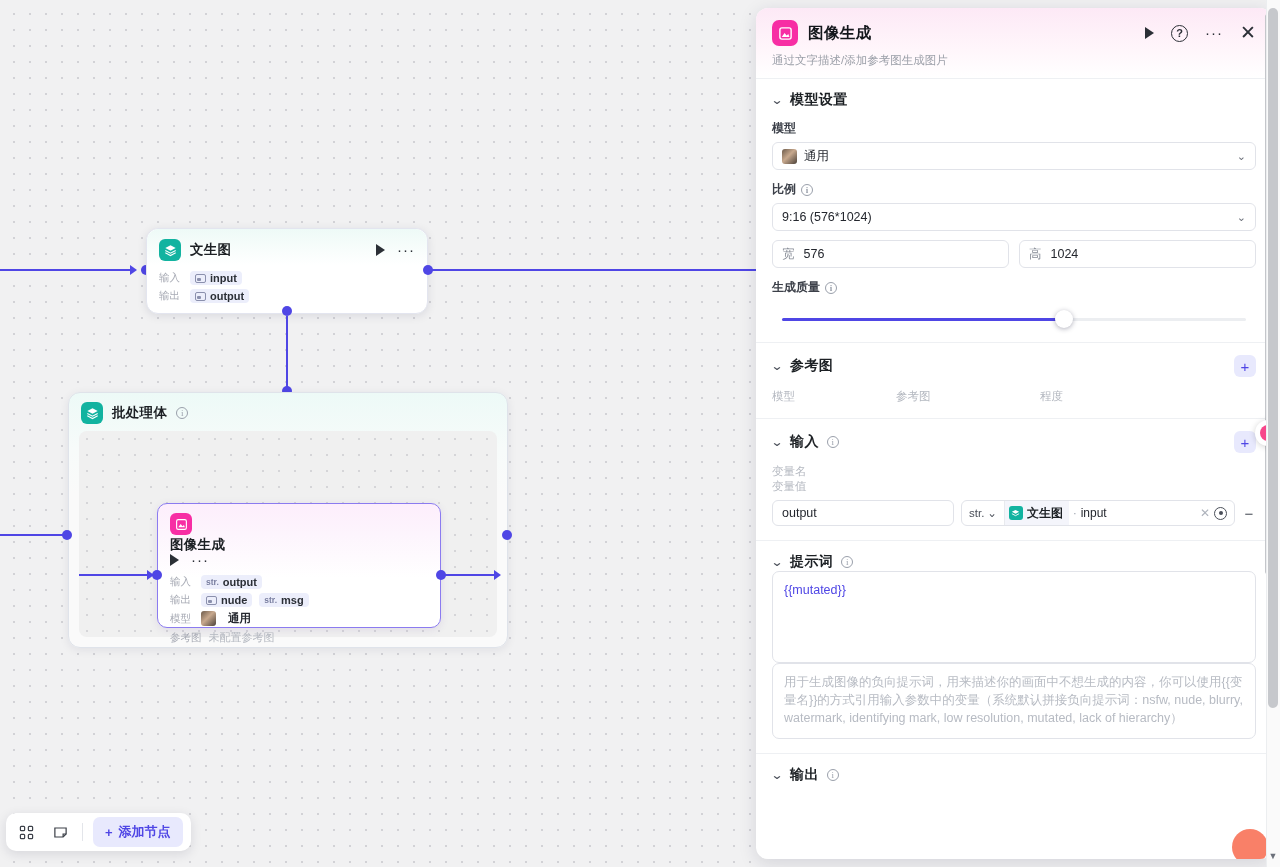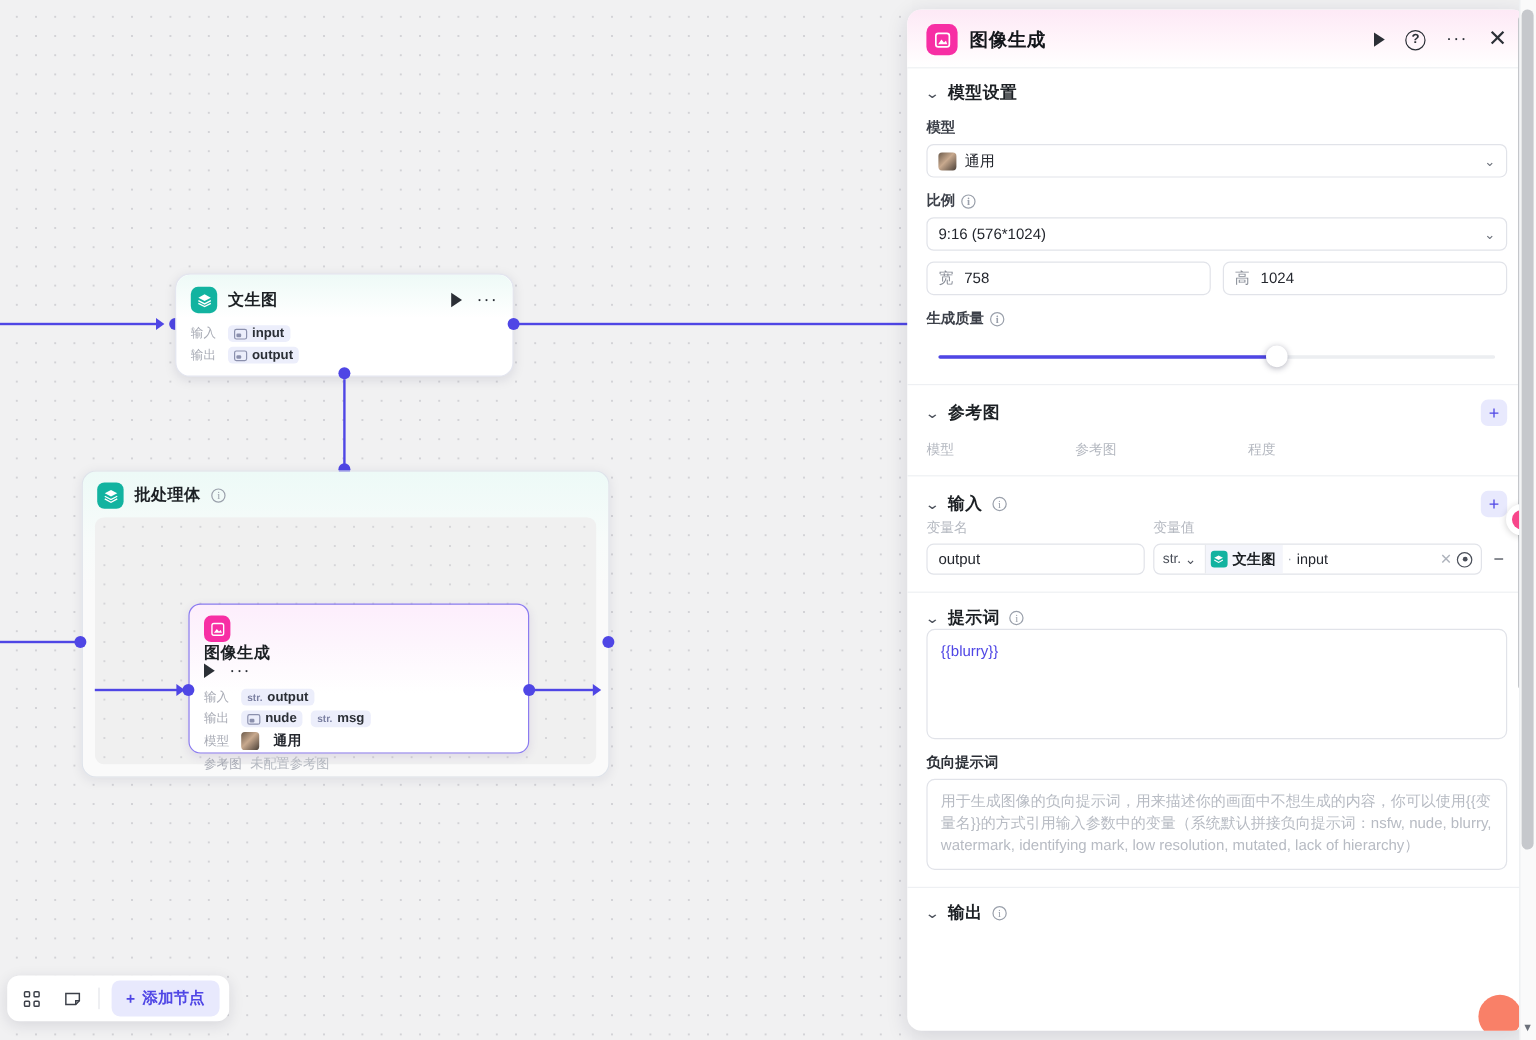--- a/index.html
+++ b/index.html
@@ -189,21 +189,21 @@
   .dim-val { color: #24272e; }
   .slider-wrap { margin-top: 14px; height: 18px; position: relative; padding: 0 2px; }
   .slider-track { position: absolute; left: 10px; right: 10px; top: 8px; height: 3px; background: #eceef1; border-radius: 2px; }
   .slider-fill { position: absolute; left: 10px; top: 8px; height: 3px; background: #4f46e5; border-radius: 2px; width: 58%; }
   .slider-knob {
     position: absolute; left: calc(58% + 2px); top: 0px; width: 18px; height: 18px;
     background: #fff; border-radius: 50%; box-shadow: 0 1px 5px rgba(30,30,60,.35);
     cursor: pointer;
   }
   .col-heads { display: flex; margin-top: 12px; font-size: 11.5px; color: #b4b8c0; }
-  .var-heads { display: flex; margin-top: 1px; font-size: 11.5px; color: #b4b8c0; }
+  .var-heads { display: flex; margin-top: 11px; font-size: 11.5px; color: #b4b8c0; flex-direction: column; }
   .var-row { display: flex; align-items: center; gap: 7px; margin-top: 6px; }
   .var-name {
     width: 182px; height: 26px; border: 1px solid #e1e3e9; border-radius: 6px;
     display: flex; align-items: center; padding: 0 9px; font-size: 12.5px; color: #24272e;
   }
   .var-val {
     flex: 1; height: 26px; border: 1px solid #e1e3e9; border-radius: 6px;
     display: flex; align-items: center; font-size: 12.5px; overflow: hidden;
   }
   .vv-type { display:flex; align-items:center; gap:3px; padding: 0 7px; color:#4a4f59; font-size:11.5px; border-right:1px solid #e8eaee; height:100%;}
@@ -396,20 +396,21 @@
             </svg>
         </span>
         <span class="ph-title">图像生成</span>
         <span class="ph-actions">
           <span class="play-tri"></span>
           <span class="circ-q">?</span>
           <span class="dots">···</span>
           <span class="x-close">✕</span>
         </span>
       </div>
+      <div class="ph-sub">通过文字描述/添加参考图生成图片</div>
     </div>
 
     <div id="panel-scroll">
 
       <div class="section">
         <div class="sec-head">
           <span class="chev">⌄</span>
           <span class="sec-title">模型设置</span>
         </div>
 
@@ -425,21 +426,21 @@
           <i class="info-i">i</i>
         </div>
         <div class="select">
           <span>9:16 (576*1024)</span>
           <span class="chev-dn">⌄</span>
         </div>
 
         <div class="dim-row">
           <div class="dim-field">
             <span class="dim-key">宽</span>
-            <span class="dim-val">758</span>
+            <span class="dim-val">576</span>
           </div>
           <div class="dim-field">
             <span class="dim-key">高</span>
             <span class="dim-val">1024</span>
           </div>
         </div>
 
         <div class="field-label">
           <span>生成质量</span>
           <i class="info-i">i</i>
@@ -500,23 +501,22 @@
         </div>
       </div>
 
       <div class="section">
         <div class="sec-head">
           <span class="chev">⌄</span>
           <span class="sec-title">提示词</span>
           <i class="info-i">i</i>
         </div>
 
-        <div class="ta" id="ta-pos">{{blurry}}</div>
-
-        <div class="sub-label">负向提示词</div>
+        <div class="ta" id="ta-pos">{{mutated}}</div>
+
         <div class="ta" id="ta-neg">用于生成图像的负向提示词，用来描述你的画面中不想生成的内容，你可以使用{{变量名}}的方式引用输入参数中的变量（系统默认拼接负向提示词：nsfw, nude, blurry, watermark, identifying mark, low resolution, mutated, lack of hierarchy）</div>
       </div>
 
       <div class="section" style="border-bottom:none">
         <div class="sec-head">
           <span class="chev">⌄</span>
           <span class="sec-title">输出</span>
           <i class="info-i">i</i>
         </div>
 

